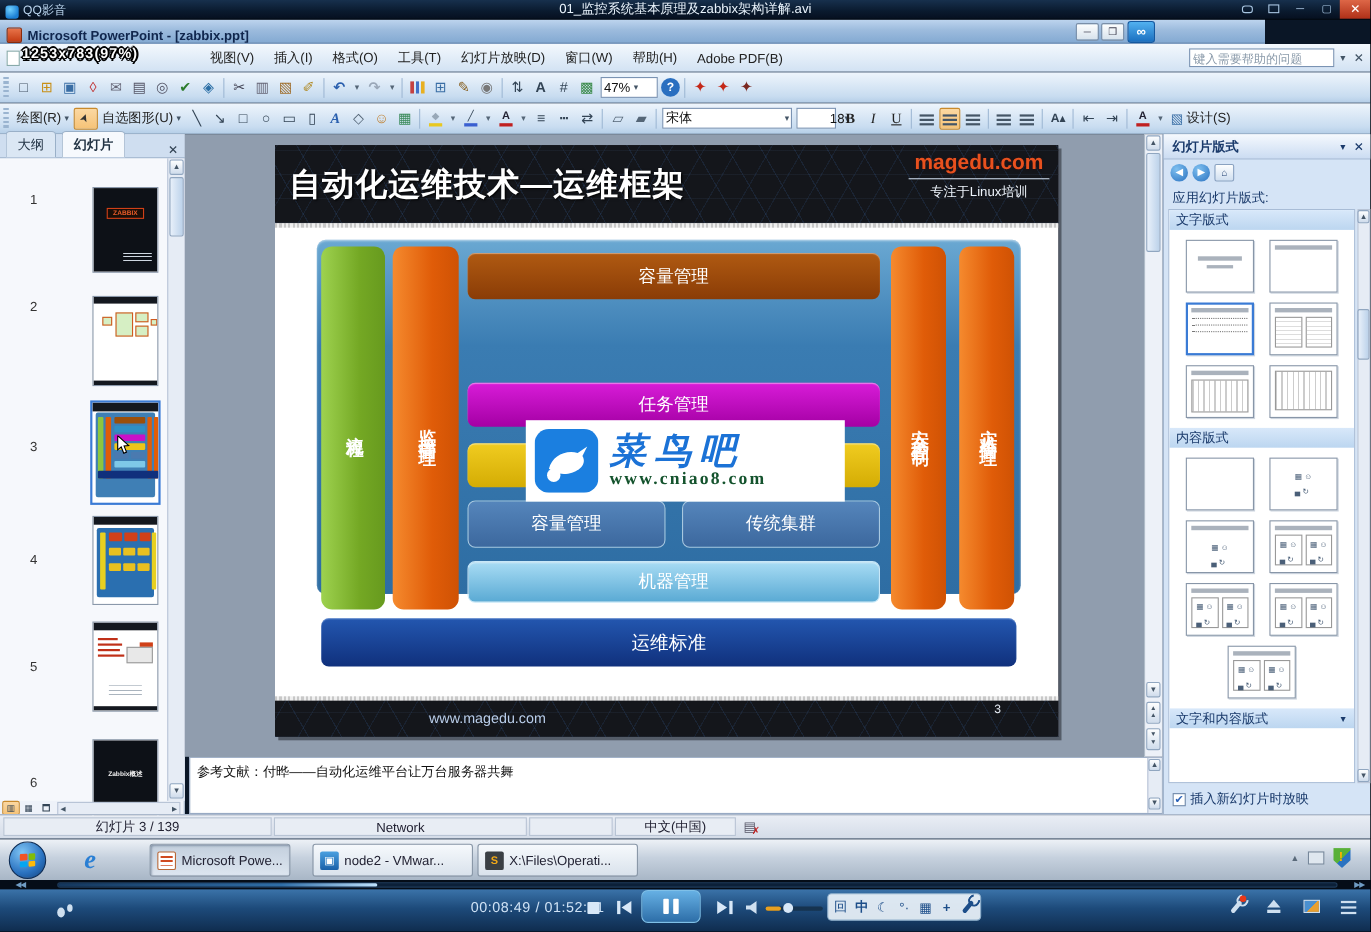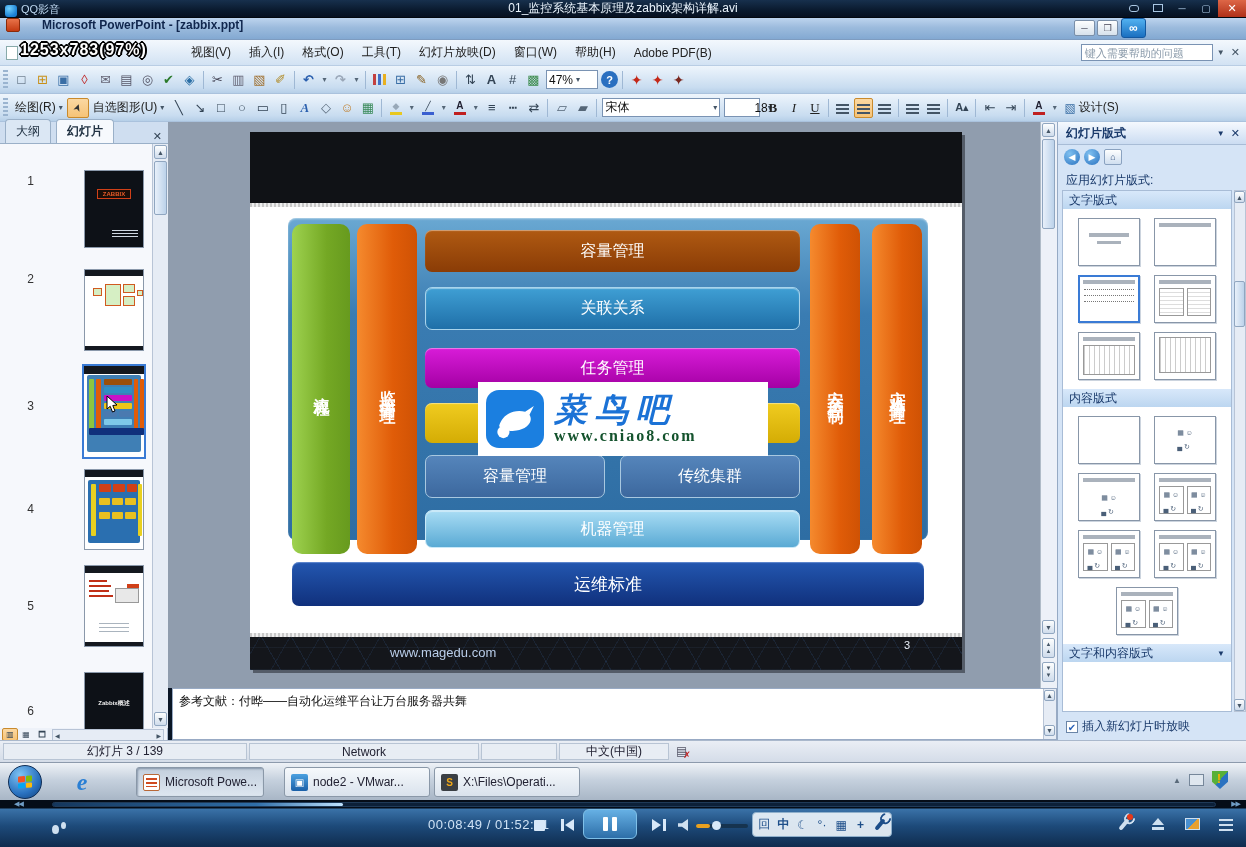--- a/index.html
+++ b/index.html
@@ -9,31 +9,31 @@
   
   .qqbar{left:0;top:0;width:1246px;height:18px;background:linear-gradient(#17304d,#0a1a2e 60%,#061020);display:flex;align-items:flex-end;color:#bcd6ef;font-size:11px;border-bottom:1px solid #03080f;}
   .qqlogo{width:12px;height:12px;margin:0 4px 0 5px;border-radius:3px;background:radial-gradient(circle at 35% 30%,#6fd0ff,#1b7fd4 70%);}
   .qqtitle{position:absolute;left:0;right:0;text-align:center;color:#e9f3fc;font-size:12px;}
   .qqbtns{margin-left:auto;display:flex;align-items:center;height:18px;z-index:2;}
   .qico{width:24px;height:18px;display:flex;align-items:center;justify-content:center;color:#a9c6e2;font-size:10px;}
   .i-bub{width:10px;height:7px;border:1px solid #a9c6e2;border-radius:3px;}
   .i-pan{width:10px;height:8px;border:1px solid #a9c6e2;}
   .qclose{width:28px;height:18px;background:linear-gradient(#e06a4a,#b03018);color:#fff;font-size:11px;display:flex;align-items:center;justify-content:center;}
   
-  .pptbar{left:0;top:18px;width:1246px;height:22px;background:linear-gradient(#bdd4ee,#9cbbdd 45%,#83a9d2);display:flex;align-items:flex-start;font-size:12px;color:#10264d;font-weight:bold;border-bottom:1px solid #7e9cc0;gap:17px;}
+  .pptbar{left:0;top:18px;width:1150px;height:22px;background:linear-gradient(#bdd4ee,#9cbbdd 45%,#83a9d2);display:flex;align-items:flex-end;font-size:12px;color:#10264d;font-weight:bold;border-bottom:1px solid #7e9cc0;}
   .ppticon{width:14px;height:14px;margin:0 5px 0 6px;background:linear-gradient(#e8744a,#c33a12);border-radius:2px;border:1px solid #8a2a0a;}
   .winbtn{width:21px;height:16px;margin-left:2px;border:1px solid #7a8fa8;border-radius:2px;background:linear-gradient(#fdfefe,#d7e2ec);color:#445;font-size:9px;display:flex;align-items:center;justify-content:center;}
   .qq8{width:25px;height:20px;margin-left:3px;border-radius:3px;background:linear-gradient(#52b1f0,#1a6fc0);border:1px solid #1358a0;color:#fff;font-size:12px;font-weight:bold;display:flex;align-items:center;justify-content:center;}
   
   .menubar{left:0;top:40px;width:1246px;height:26px;background:linear-gradient(#f3f8fd,#d2e2f3);display:flex;align-items:center;font-size:12px;color:#222;border-bottom:1px solid #b9cde4;}
   .mitem{padding:4px 9px;}
   .mdoc{width:12px;height:14px;background:#fff;border:1px solid #8aa;margin:0 4px 0 6px;}
   .helpbox{margin-left:auto;display:flex;align-items:center;}
   .helpin{width:132px;height:17px;background:#fff;border:1px solid #7a93b3;font-size:11px;color:#8a9aaa;padding:1px 3px;overflow:hidden;white-space:nowrap;}
-  .osd{left:20px;top:41px;z-index:40;font-size:16px;font-weight:bold;color:#fff;letter-spacing:1px;text-shadow:-2px 0 #000,2px 0 #000,0 -2px #000,0 2px #000,-1px -1px #000,1px 1px #000,-1px 1px #000,1px -1px #000;}
+  .osd{left:20px;top:41px;z-index:40;font-size:13px;font-weight:bold;color:#fff;letter-spacing:1px;text-shadow:-2px 0 #000,2px 0 #000,0 -2px #000,0 2px #000,-1px -1px #000,1px 1px #000,-1px 1px #000,1px -1px #000;}
   
   .tbar{left:0;top:66px;width:1246px;height:28px;background:linear-gradient(#eef5fc,#c8dcf0 80%,#b6cfe8);display:flex;align-items:center;border-bottom:1px solid #aac2dd;}
   .tbar2{top:94px;}
   .grip{width:5px;height:20px;margin:0 3px;background:repeating-linear-gradient(#9ab4d0 0 2px,transparent 2px 4px);}
   .strip{display:flex;align-items:center;}
   .tbi{width:19px;height:20px;margin:0 1px;display:inline-flex;flex-direction:column;align-items:center;justify-content:center;font-size:13px;color:#345;border-radius:2px;}
   .tsep{width:1px;height:18px;background:#9fb8d4;margin:0 3px;display:inline-block;}
   .combo{height:19px;background:#fff;border:1px solid #7a93b3;display:flex;align-items:center;font-size:12px;color:#111;padding:0 2px;margin:0 2px;}
   .combo .dn{color:#456;font-size:8px;margin-left:3px;}
   .ic-new::before{content:"□";color:#456;}
@@ -503,36 +503,41 @@
     </div>
     <div class="hsb">
         <span>◀</span>
         <span>▶</span>
       </div>
   </div>
 
   <div class="abs editor"></div>
 
   <div class="abs slide">
+    <div class="shead hexbg">
+      <div class="stitle">自动化运维技术—运维框架</div>
+      <div class="brand">
+        <div class="b1">magedu.com</div>
+        <div class="hrln"></div>
+        <div class="b2">专注于Linux培训</div>
+      </div>
+    </div>
     <div class="sbody">
       <div class="edge" style="top:0;"></div>
       <div class="edge" style="bottom:0;"></div>
     </div>
     <div class="diag">
       <div class="vbar vgreen" style="left:4px;width:58px;">
           <span class="vtx">流程</span>
         </div>
       <div class="vbar vorange" style="left:69px;width:60px;">
           <span class="vtx">监控管理</span>
         </div>
       <div class="hrow" style="top:12px;height:42px;background:linear-gradient(#b05a12,#8a3c06);">
           <span>容量管理</span>
-        </div>
-      <div class="hrow" style="top:69px;height:43px;background:linear-gradient(#3f9fd4,#1f6fa8);border:1px solid #a8d4ec;">
-          <span>关联关系</span>
         </div>
       <div class="hrow" style="top:130px;height:40px;background:linear-gradient(#d81cd8,#a400a4);">
           <span>任务管理</span>
         </div>
       <div class="hrow" style="top:185px;height:40px;background:linear-gradient(#f0cc20,#d4ac04);"></div>
       <div class="halfrow" style="left:137px;top:237px;width:180px;height:43px;">
           <span>容量管理</span>
         </div>
       <div class="halfrow" style="left:332px;top:237px;width:180px;height:43px;">
           <span>传统集群</span>

